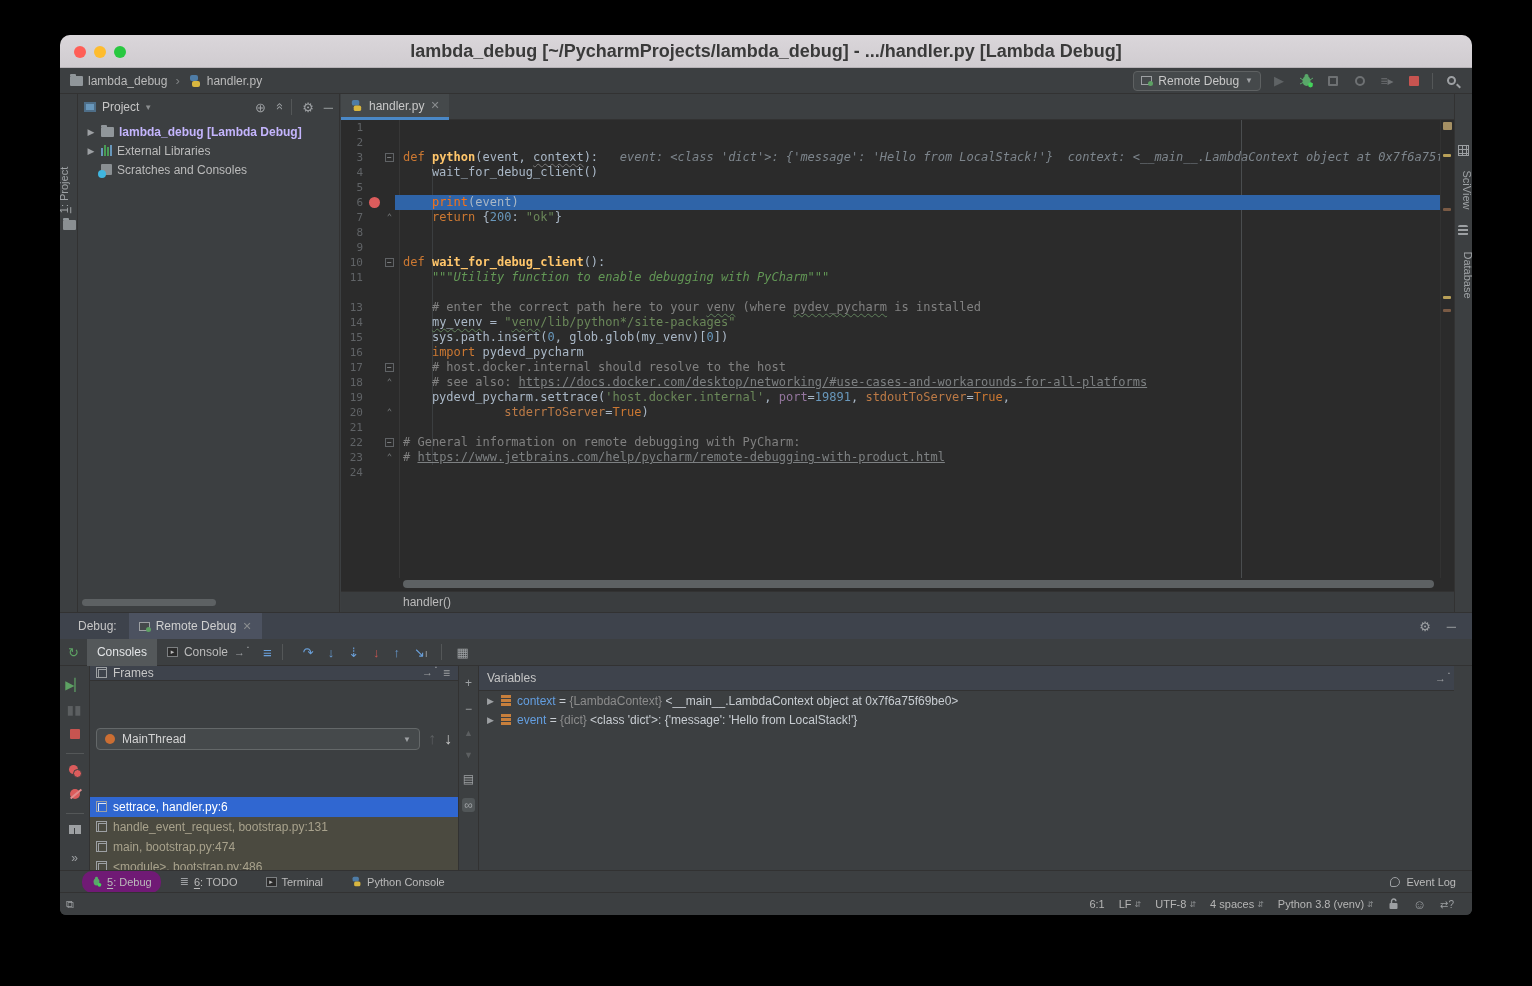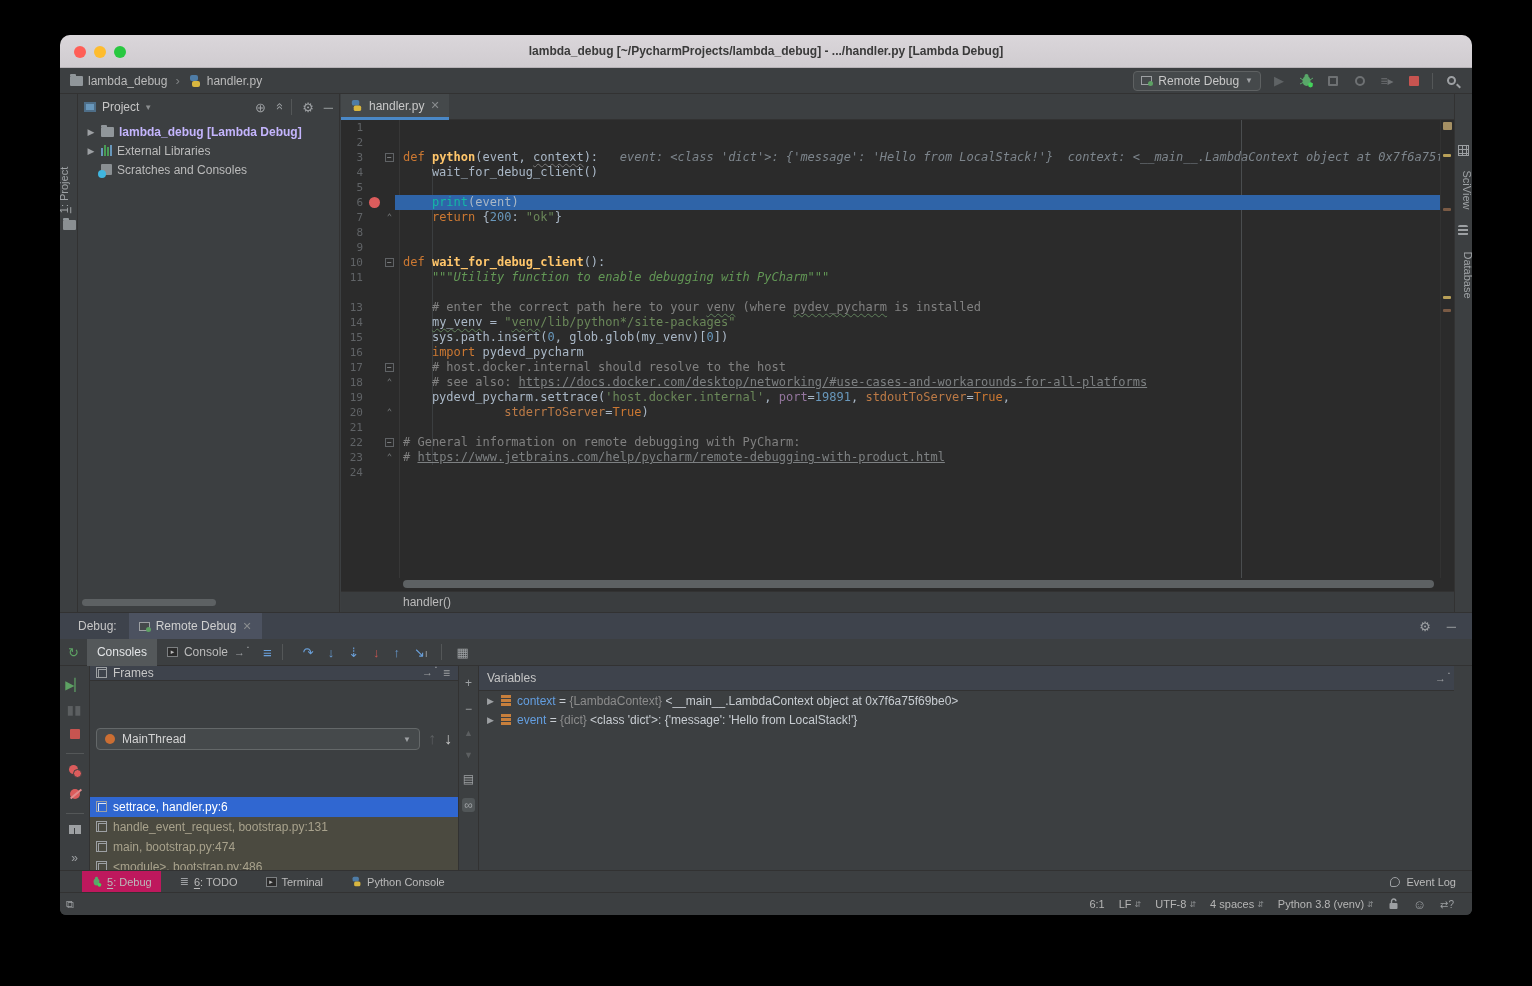--- a/index.html
+++ b/index.html
@@ -5,21 +5,21 @@
   html,body{margin:0;padding:0;background:#000;width:1532px;height:986px;overflow:hidden;
     font-family:"Liberation Sans",sans-serif;-webkit-font-smoothing:antialiased;}
   *{box-sizing:border-box;}
   .window{position:absolute;left:60px;top:35px;width:1412px;height:880px;background:#3c3f41;
     border-radius:10px 10px 6px 6px;overflow:hidden;box-shadow:0 18px 50px rgba(0,0,0,.7);}
   
   .titlebar{position:absolute;left:0;top:0;right:0;height:33px;background:linear-gradient(#dad6da,#d0ccd0);
     border-bottom:1px solid #b6b2b6;display:flex;align-items:center;justify-content:center;}
   .lights{position:absolute;left:14px;top:0;height:33px;display:flex;align-items:center;gap:8px;}
   .light{width:12px;height:12px;border-radius:50%;}
-  .title-text{font-size:12px;font-weight:bold;color:#3a3a3a;}
+  .title-text{font-size:18px;font-weight:bold;color:#3a3a3a;}
   
   .navbar{position:absolute;left:0;top:33px;right:0;height:26px;background:#3c3f41;border-bottom:1px solid #323232;
     display:flex;align-items:center;color:#bbbbbb;font-size:12px;}
   .crumb{display:flex;align-items:center;gap:5px;margin-left:10px;}
   .crumb-sep{color:#7d8082;margin:0 3px;font-size:13px;}
   .nav-right{margin-left:auto;display:flex;align-items:center;gap:9px;padding-right:12px;}
   .runcfg{display:flex;align-items:center;gap:6px;border:1px solid #5e6162;background:#45494b;border-radius:4px;
     height:20px;padding:0 7px;color:#c8c8c8;}
   .toolbtn{display:flex;align-items:center;justify-content:center;width:18px;height:18px;}
   .vdiv{width:1px;height:16px;background:#545758;}
@@ -53,21 +53,21 @@
   .code-line{position:absolute;left:0;right:0;height:15px;font-family:"DejaVu Sans Mono",monospace;font-size:12px;line-height:15px;}
   .code-line .hl{position:absolute;left:54px;right:-0px;top:0;bottom:0;background:#2f64a8;}
   .ln{position:absolute;left:0;width:22px;text-align:right;color:#606366;font-size:11px;}
   .bp{position:absolute;left:28px;top:2px;width:11px;height:11px;border-radius:50%;background:#db5c5c;}
   .fold{position:absolute;left:44px;top:3px;width:9px;height:9px;border:1px solid #606366;color:#9da0a3;
     font-size:8px;line-height:7px;text-align:center;background:#2b2b2b;}
   .fold.end{border:none;font-size:9px;line-height:9px;color:#7d8082;}
   .ct{position:absolute;left:62px;white-space:pre;color:#a9b7c6;}
   .tk-kw{color:#cc7832;}.tk-fn{color:#ffc66b;font-weight:bold;}.tk-str{color:#6a8759;}
   .tk-num{color:#6897bb;}.tk-cmt{color:#808080;}.tk-doc{color:#629755;font-style:italic;}
-  .tk-bi{color:#14b8a6;}.tk-hint{color:#7d858c;font-style:italic;}
+  .tk-bi{color:#f97316;}.tk-hint{color:#7d858c;font-style:italic;}
   .tk-link{color:#7d8082;text-decoration:underline;}
   .tk-pr{color:#94769e;}.tk-pa{color:#bc7a46;}
   .tk-un{text-decoration:underline wavy #777777 1px;text-underline-offset:2px;}
   .tk-typo{text-decoration:underline wavy #61825c 1px;text-underline-offset:2px;}
   .estripe{position:absolute;right:0;top:26px;width:14px;height:458px;background:#2b2b2b;border-left:1px solid #323232;}
   .emark{position:absolute;border-radius:1px;}
   .ed-hscroll{position:absolute;left:62px;right:20px;top:486px;height:8px;border-radius:4px;background:#5d6163;}
   .ed-crumbs{position:absolute;left:0;right:0;top:497px;height:21px;background:#3a3d3f;border-top:1px solid #323232;
     color:#bbbbbb;font-size:12px;display:flex;align-items:center;padding-left:62px;}
   
@@ -106,21 +106,21 @@
   .vars{flex:1;display:flex;flex-direction:column;}
   .var-row{height:19px;display:flex;align-items:center;gap:6px;padding-left:8px;font-size:12px;color:#c8cdd2;}
   .var-arrow{color:#9da0a3;font-size:9px;width:8px;}
   .var-ico{width:10px;height:11px;background:repeating-linear-gradient(#c77f3c 0 2.6px,#3c3f41 2.6px 4px);flex:none;}
   .var-name{color:#639ee0;}
   .var-type{color:#8c8c8c;}
   
   .toolbar-bottom{position:absolute;left:0;right:0;top:835px;height:22px;background:#3c3f41;border-top:1px solid #323232;
     display:flex;align-items:center;font-size:11px;color:#bbbbbb;padding-left:22px;}
   .btab{display:flex;align-items:center;gap:5px;height:22px;padding:0 9px;margin-right:10px;}
-  .btab.sel{background:#be185d;}
+  .btab.sel{background:#701a75;border-radius:10px;}
   .bbar-right{margin-left:auto;display:flex;align-items:center;gap:6px;padding-right:16px;}
   .statusbar{position:absolute;left:0;right:0;top:857px;height:23px;background:#3c3f41;border-top:1px solid #323232;
     display:flex;align-items:center;font-size:11px;color:#b6b6b6;}
   .status-right{margin-left:auto;display:flex;align-items:center;gap:14px;padding-right:18px;}
   .chev{color:#8b8e90;font-size:8px;margin-left:3px;}
   .sitem{display:flex;align-items:center;}
   
   .i-folder{width:13px;height:10px;background:#90969a;border-radius:1px;position:relative;display:inline-block;}
   .i-folder:before{content:"";position:absolute;left:0;top:-2px;width:6px;height:2px;background:#90969a;border-radius:1px 1px 0 0;}
   .i-bars{display:inline-flex;gap:1px;align-items:flex-end;height:11px;}

